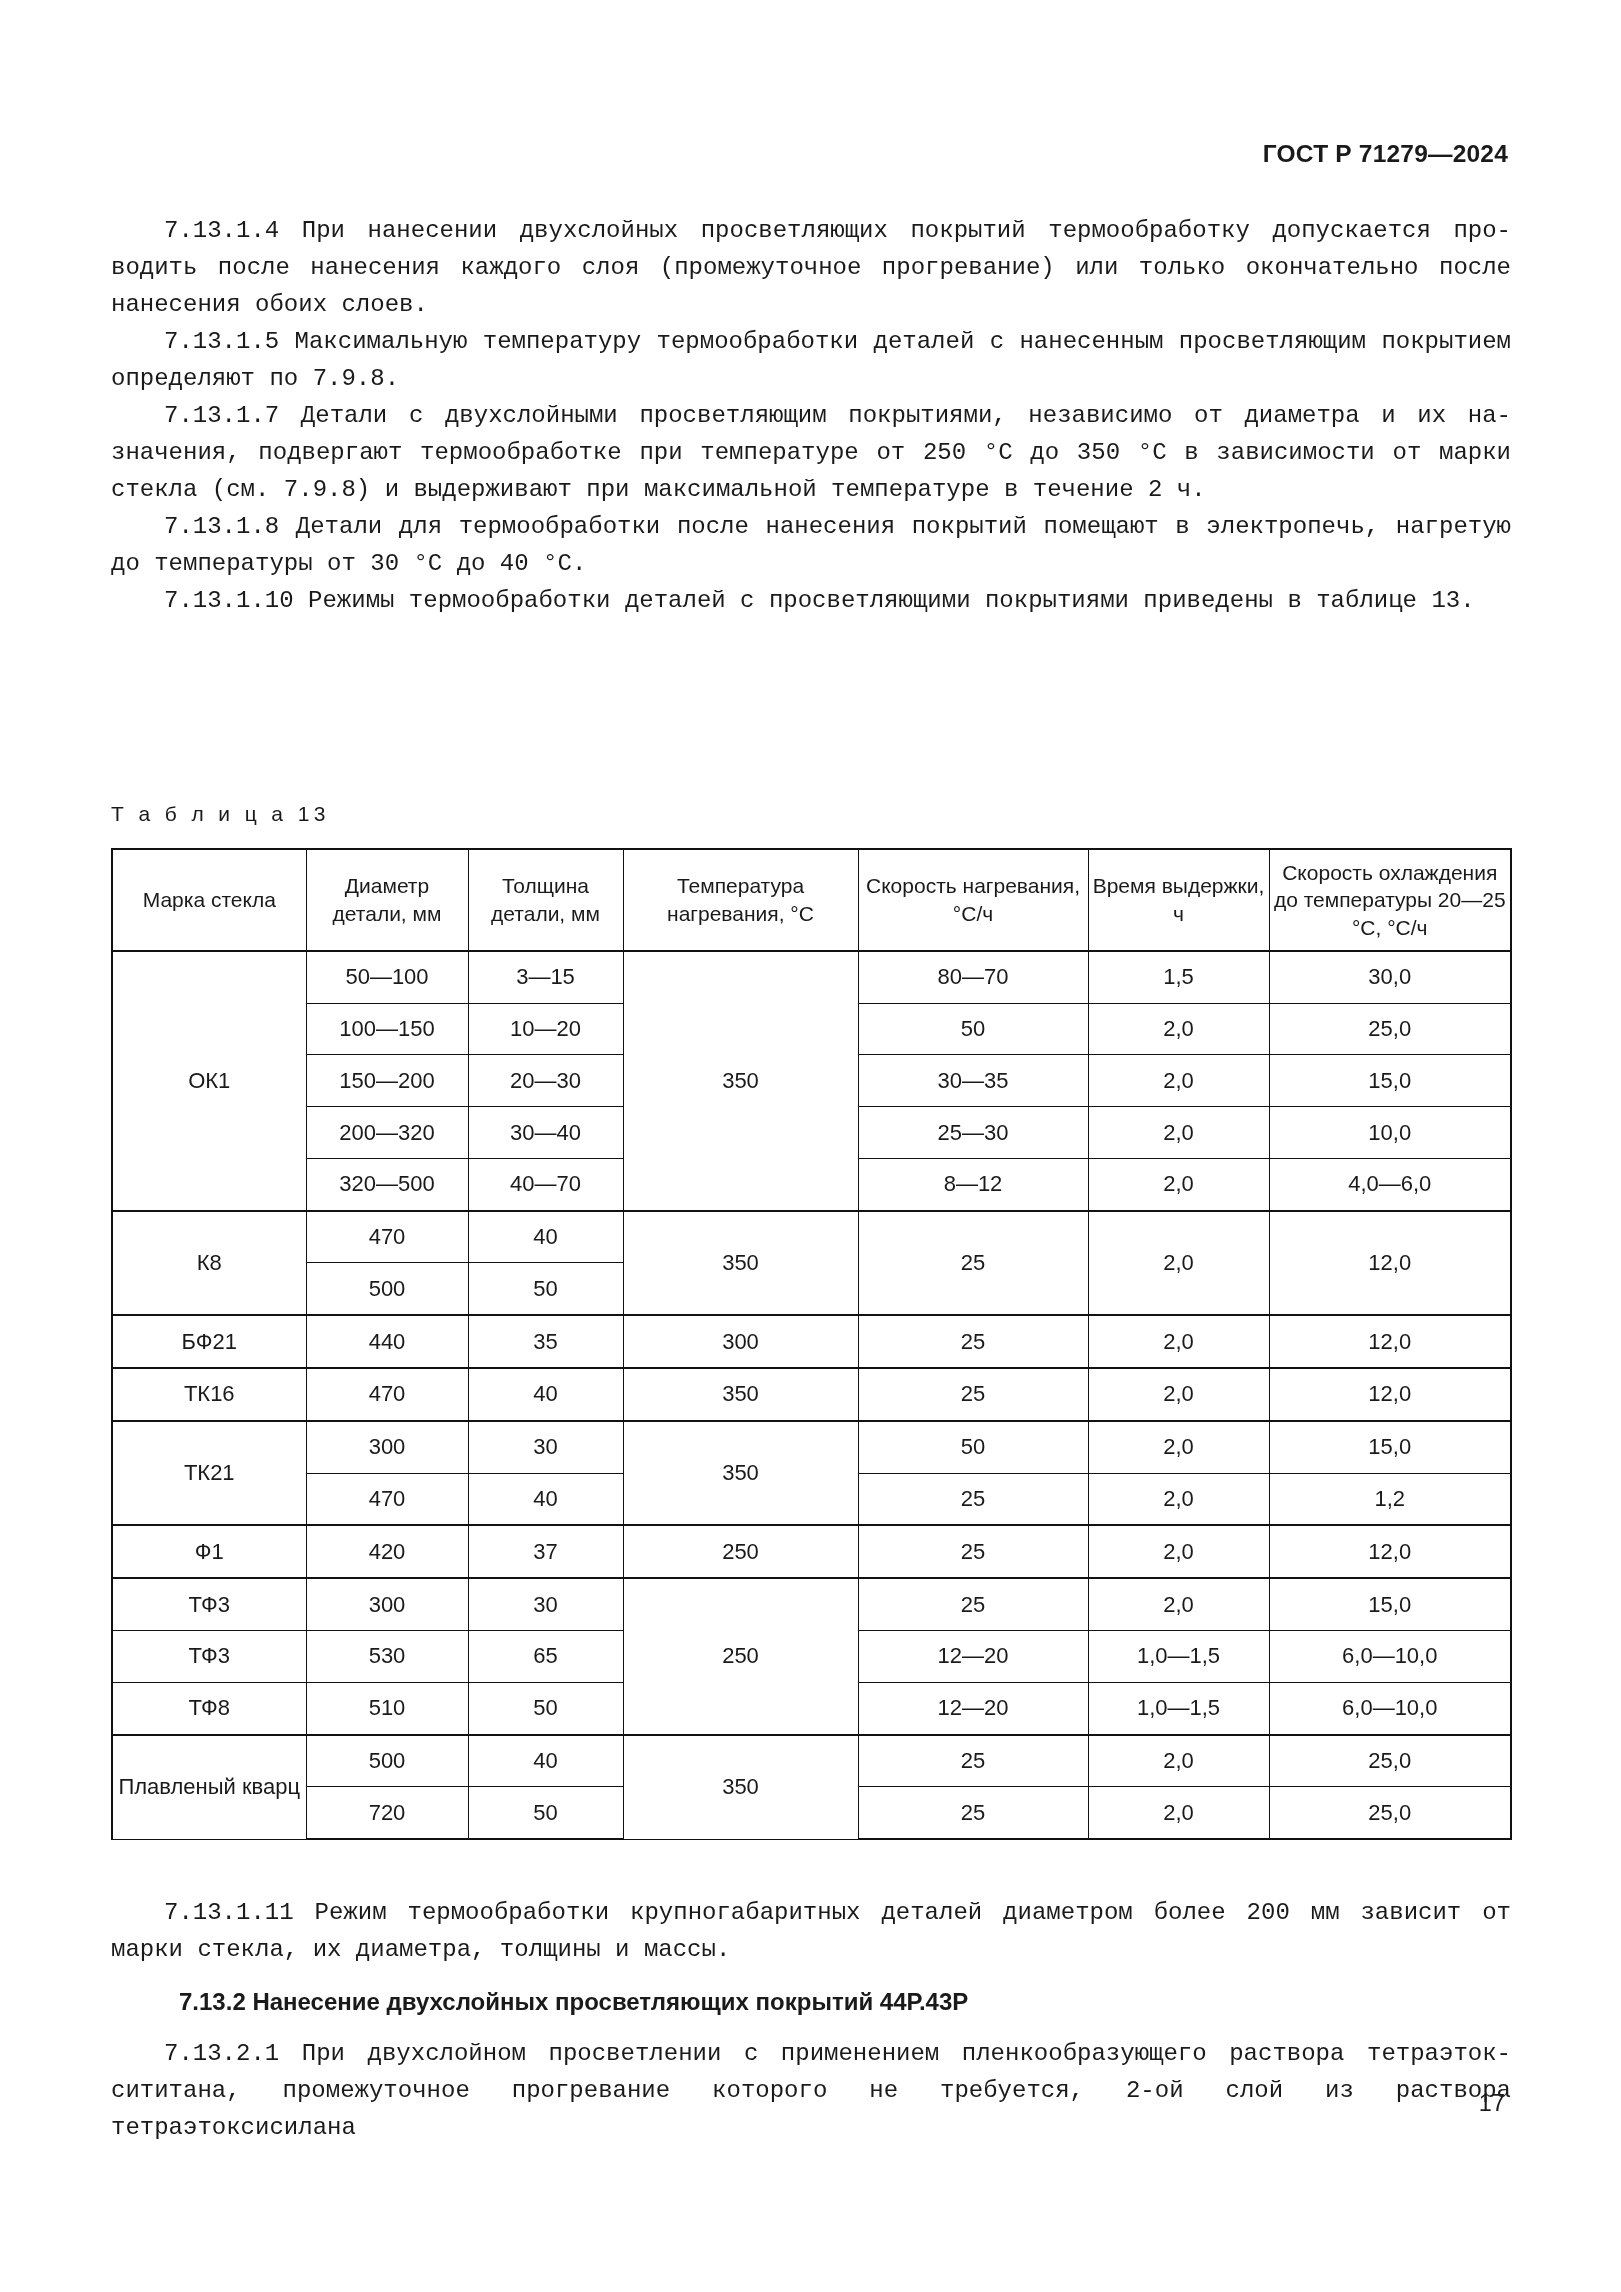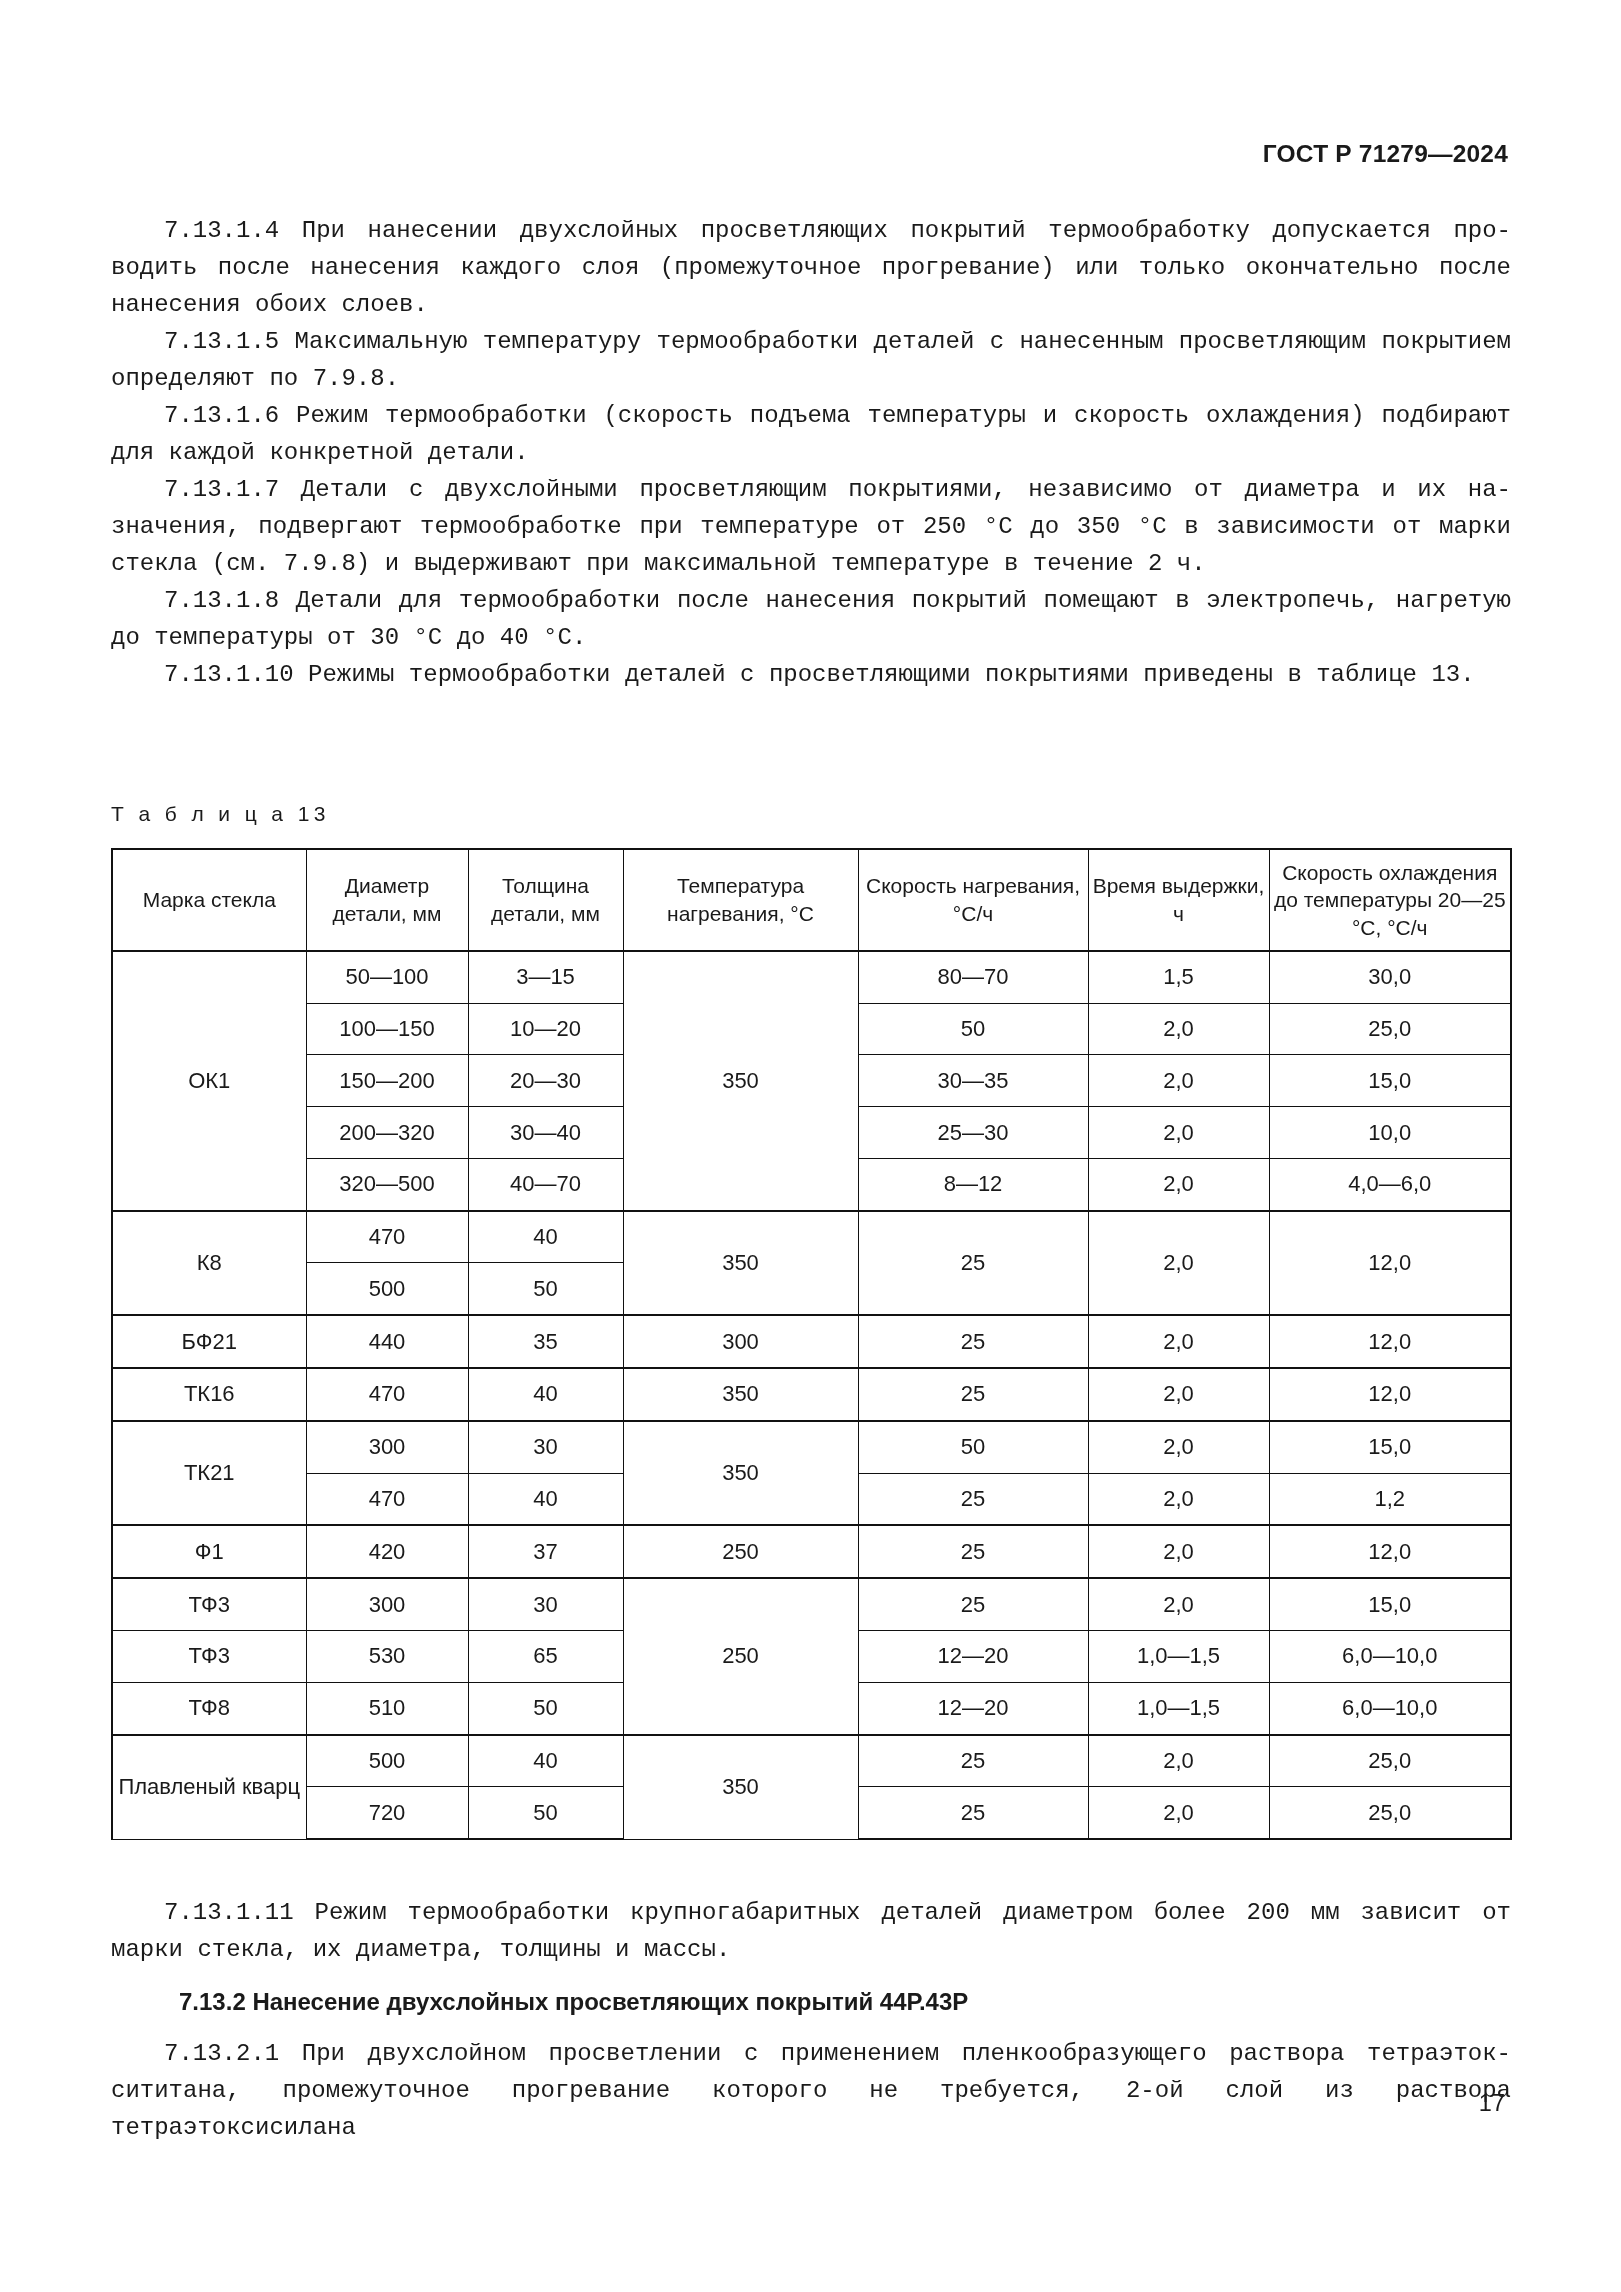--- a/index.html
+++ b/index.html
@@ -124,21 +124,20 @@
 </head>
 <body>
 
 <div class="page">
 
   <div class="doc-header">ГОСТ Р 71279—2024</div>
 
   <div class="content">
     <p class="para">7.13.1.4 При нанесении двухслойных просветляющих покрытий термообработку допускается про­водить после нанесения каждого слоя (промежуточное прогревание) или только окончательно после нанесения обоих слоев.</p>
     <p class="para">7.13.1.5 Максимальную температуру термообработки деталей с нанесенным просветляющим по­крытием определяют по 7.9.8.</p>
-    <p class="para">7.13.1.6 Режим термообработки (скорость подъема температуры и скорость охлаждения) подби­рают для каждой конкретной детали.</p>
     <p class="para">7.13.1.7 Детали с двухслойными просветляющим покрытиями, независимо от диаметра и их на­значения, подвергают термообработке при температуре от 250 °C до 350 °C в зависимости от марки стекла (см. 7.9.8) и выдерживают при максимальной температуре в течение 2 ч.</p>
     <p class="para">7.13.1.8 Детали для термообработки после нанесения покрытий помещают в электропечь, нагре­тую до температуры от 30 °C до 40 °C.</p>
     <p class="para">7.13.1.10 Режимы термообработки деталей с просветляющими покрытиями приведены в та­блице 13.</p>
   </div>
 
   <div class="table-caption">Т а б л и ц а   13</div>
 
   <table class="gost">
     <colgroup>
       <col class="c1">

